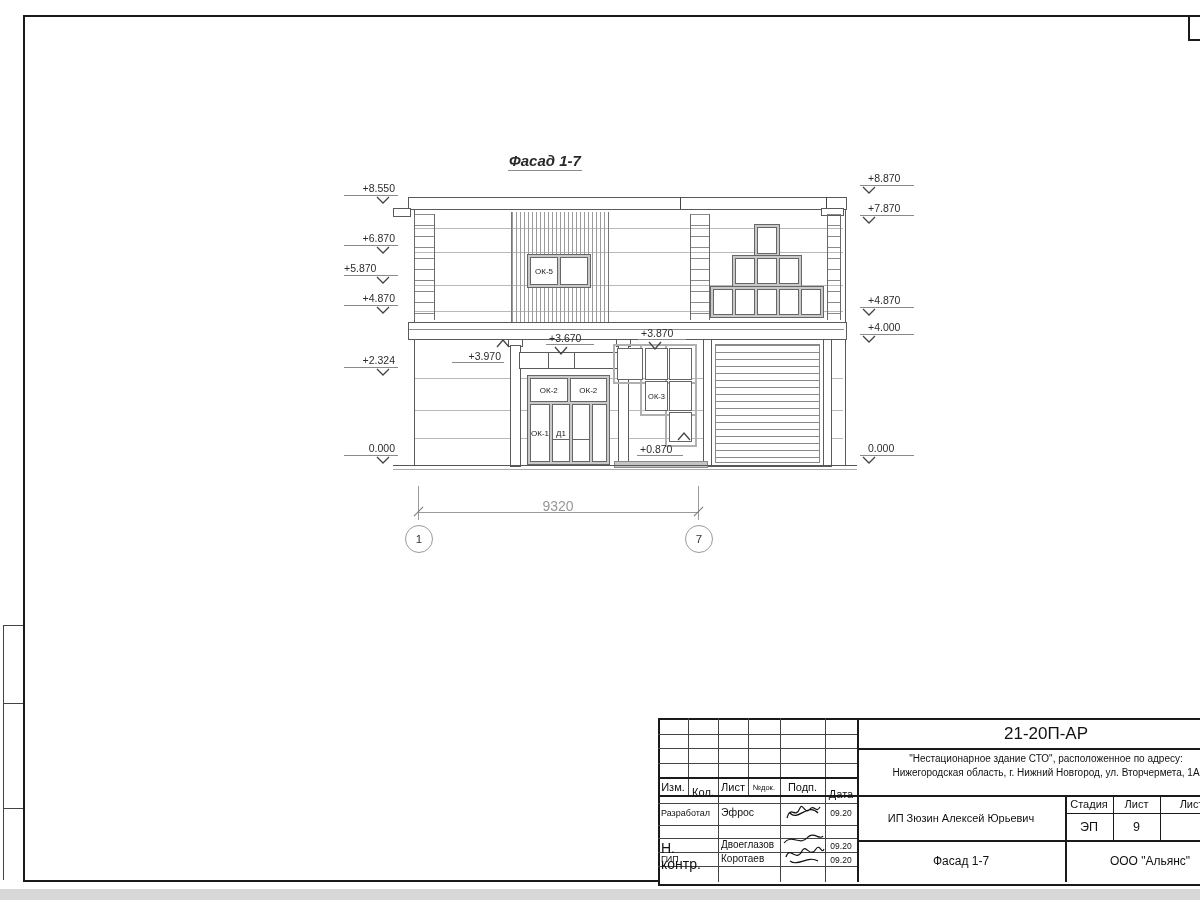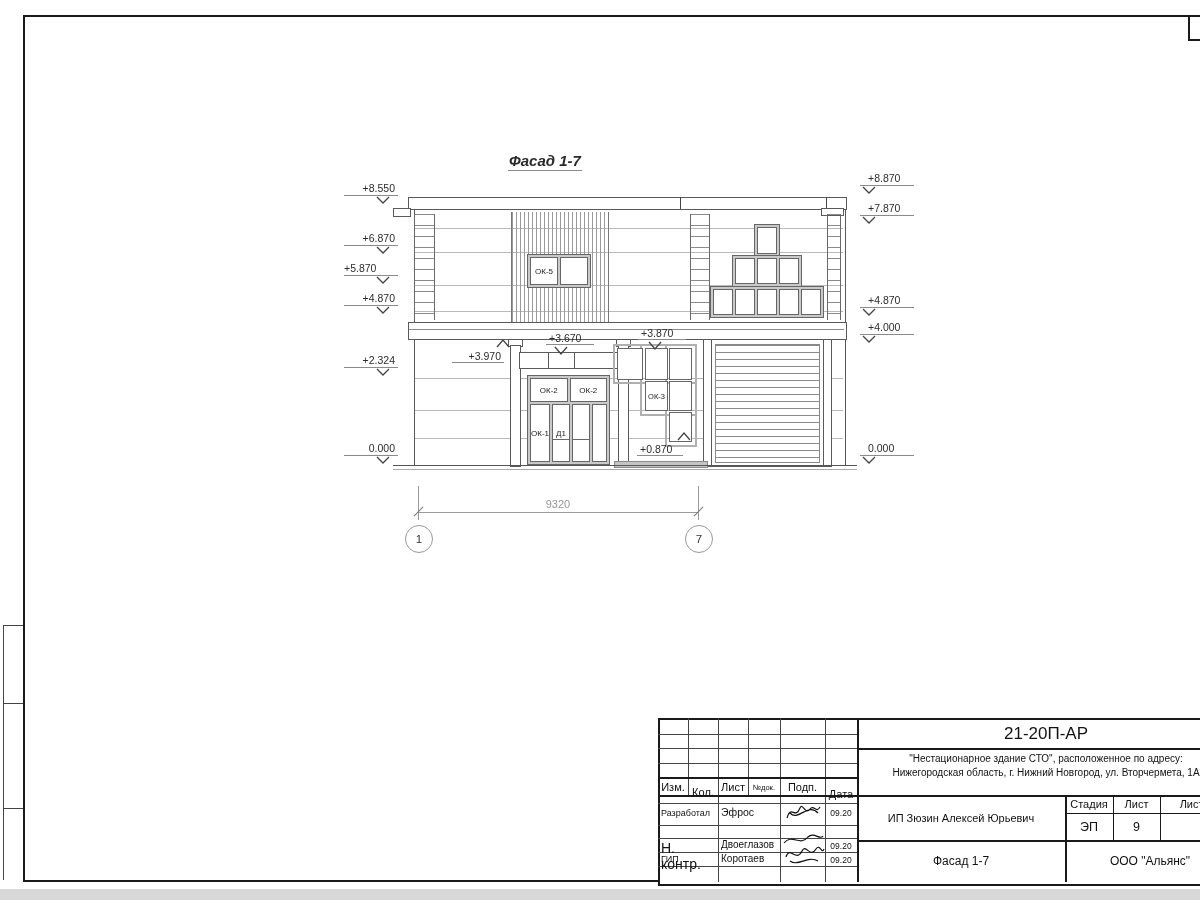--- a/index.html
+++ b/index.html
@@ -30,21 +30,21 @@
   .garage-inner{position:absolute;left:3px;top:4px;right:3px;bottom:3px;border:1px solid #888;
         background:repeating-linear-gradient(to bottom,#8a8a8a 0 1px,#ffffff 1px 7px);}
   
   .emark{position:absolute;width:54px;font-size:10.5px;color:#2c2c2c;}
   .emark .etxt{line-height:12px;}
   .emark .eln{border-top:1px solid #8a8a8a;margin-top:1px;}
   .emark svg{display:block;margin-top:0px;}
   .callout{position:absolute;font-size:10.5px;color:#2c2c2c;}
   .callout .etxt{line-height:12px;padding:0 3px;}
   .callout .eln{border-top:1px solid #8a8a8a;}
-  .dimtxt{color:#979797;font-size:11px;}
+  .dimtxt{color:#979797;font-size:14px;}
   .axis{position:absolute;width:26px;height:26px;border:1px solid #9a9a9a;border-radius:50%;
         display:flex;align-items:center;justify-content:center;font-size:11.5px;color:#333;background:#fff;}
   .tick{position:absolute;width:13px;border-top:1.5px solid #777;transform:rotate(-45deg);}
   
   .tbt{position:absolute;display:flex;align-items:center;justify-content:center;text-align:center;color:#111;}
   .tbl{position:absolute;color:#111;text-align:left;}
   #dwg-title{font-style:italic;font-weight:bold;font-size:15px;color:#2a2a2a;text-align:center;}
 </style>
 </head>
 <body>

